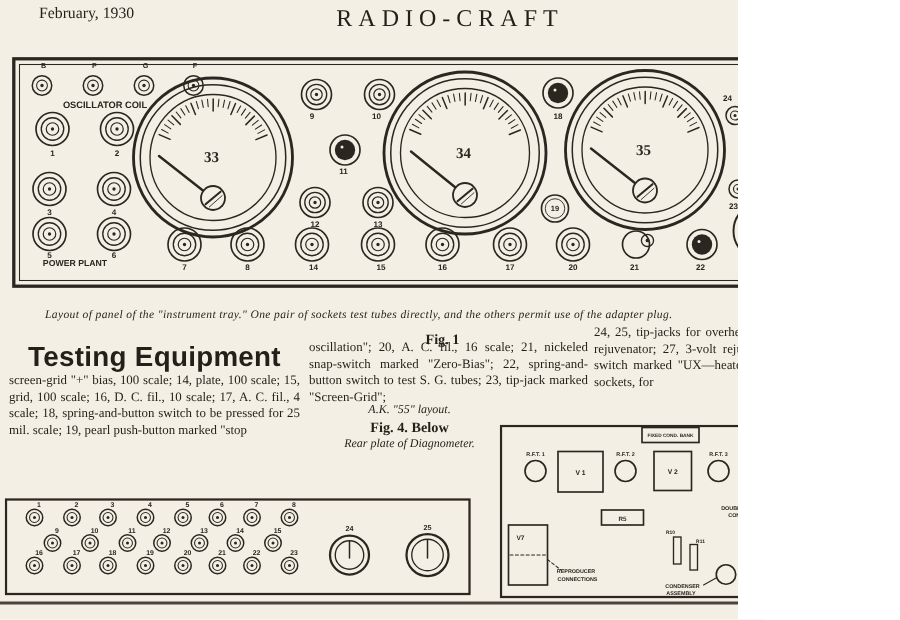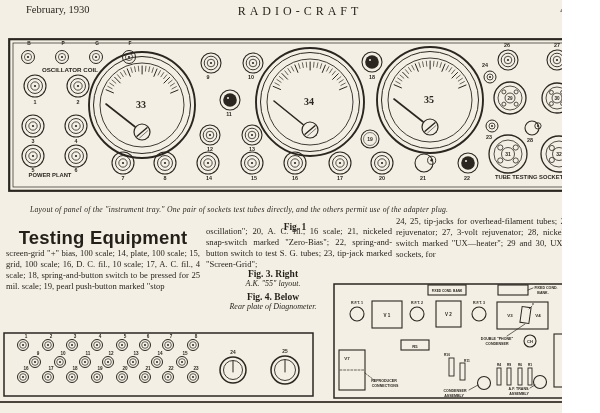--- a/index.html
+++ b/index.html
@@ -1,20 +1,20 @@
 <!DOCTYPE html>
 <html><head>
 <meta charset="utf-8">
 <style>
   html,body{margin:0;padding:0;}
-  .page{position:relative;width:562px;height:413px;background:#f3efe4;color:#231f19;
+  .page{position:relative;width:492px;height:413px;background:#f3efe4;color:#231f19;
         font-family:"Liberation Serif", serif;overflow:hidden;}
   .hdr{position:absolute;top:4px;left:0;width:600px;height:16px;font-size:10.5px;}
   .hdr-date{position:absolute;left:26px;top:0;}
-  .hdr-title{position:absolute;left:0;right:0;top:0;text-align:center;font-size:12px;letter-spacing:4px;}
+  .hdr-title{position:absolute;left:0;right:0;top:0;text-align:center;font-size:16px;letter-spacing:4px;}
   .hdr-page{position:absolute;right:24px;top:0;}
   .fig1-label{position:absolute;top:190px;left:255px;width:80px;text-align:center;
               font-weight:bold;font-size:9.5px;margin-top:32px;}
   .caption{position:absolute;top:205px;left:30px;width:540px;
            font-style:italic;font-size:7.7px;letter-spacing:.25px;}
   .col{position:absolute;font-size:8.6px;line-height:10.9px;text-align:justify;}
   .col1{left:6px;top:228px;width:194px;}
   .col2{left:206px;top:226px;width:186px;}
   .col3{left:396px;top:216px;width:199px;}
   .art-title{font-family:"Liberation Sans", sans-serif;font-weight:bold;font-size:18.5px;
@@ -413,21 +413,20 @@
   <div class="col col1">
     <div class="art-title">Testing Equipment</div>
     <div>screen-grid "+" bias, 100 scale; 14, plate, 100 scale; 15, grid, 100 scale; 16, D. C. fil., 10 scale; 17, A. C. fil., 4 scale; 18, spring-and-button switch to be pressed for 25 mil. scale; 19, pearl push-button marked "stop</div>
   </div>
 
   <div class="col col2">
     <div>oscillation"; 20, A. C. fil., 16 scale; 21, nickeled snap-switch marked "Zero-Bias"; 22, spring-and-button switch to test S. G. tubes; 23, tip-jack marked "Screen-Grid";</div>
   </div>
 
   <div class="figcaps">
-    <div class="figcap-t">Fig. 3.  Right</div>
     <div class="figcap-s">A.K. "55" layout.</div>
     <div class="figcap-t">Fig. 4.  Below</div>
     <div class="figcap-s">Rear plate of Diagnometer.</div>
   </div>
 
   <div class="col col3">
     <div>24, 25, tip-jacks for overhead-filament tubes; 26, 5-volt rejuvenator; 27, 3-volt rejuvenator; 28, nickeled snap-switch marked "UX—heater"; 29 and 30, UX and UY sockets, for</div>
   </div>
 
   <svg id="figrear" class="figsvg" width="312" height="68" viewBox="0 0 312 68">

